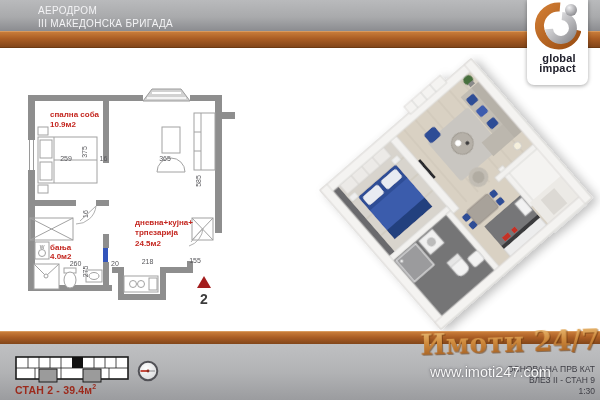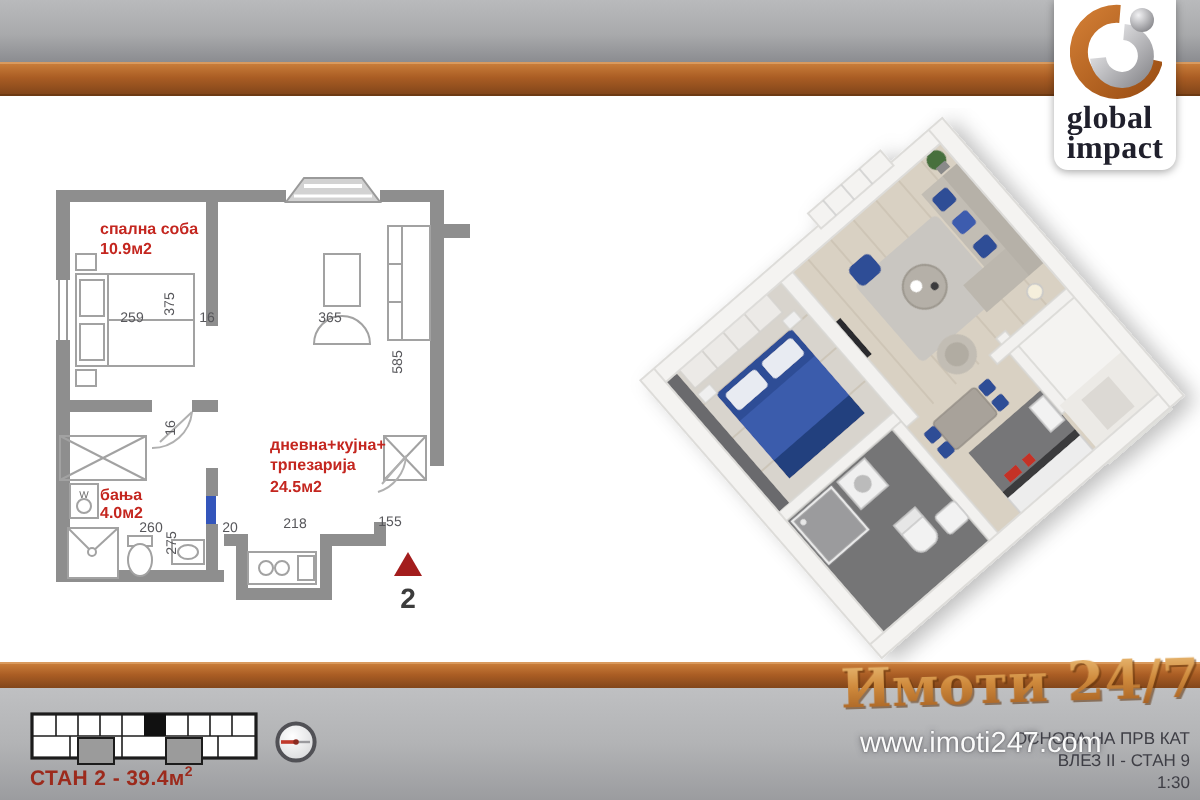--- a/index.html
+++ b/index.html
@@ -15,22 +15,22 @@
           border-top:1px solid #d99a5e;border-bottom:1px solid #6d3a13;}
   .stripe-top{top:31px;height:15px;}
   .stripe-bottom{top:331px;height:12px;}
   
   .footer{position:absolute;left:0;top:344px;width:600px;height:56px;
           background:linear-gradient(180deg,#bfc0c2 0%,#b2b3b5 50%,#9b9c9f 100%);}
   
   .logo-card{position:absolute;left:527px;top:0;width:61px;height:85px;background:#fff;
              border-radius:0 0 7px 7px;box-shadow:0 1px 4px rgba(0,0,0,.35);
              display:flex;flex-direction:column;align-items:center;z-index:5;}
-  .logo-words{margin-top:1px;text-align:left;color:#20202c;font-size:16px;
-              font-weight:bold;line-height:.92;letter-spacing:.2px;font-family:Liberation Serif, serif;}
+  .logo-words{margin-top:1px;text-align:right;color:#20202c;font-size:11px;
+              font-weight:bold;line-height:.92;letter-spacing:.2px;}
   
   .plan2d-svg{position:absolute;left:18px;top:80px;}
   .render3d-svg{position:absolute;left:278px;top:54px;}
   
   .bld-svg{position:absolute;left:15px;top:356px;}
   .compass-svg{position:absolute;left:137px;top:360px;}
   .unit-label{position:absolute;left:15px;top:383px;font-size:10.5px;font-weight:bold;
               color:#9c2a1c;letter-spacing:.2px;}
   .unit-label sup{font-size:7px;}
   
@@ -47,20 +47,22 @@
              filter:drop-shadow(1px 1px 0 rgba(92,48,8,.55));}
   svg text{font-family:"Liberation Sans",sans-serif;}
 </style>
 </head>
 <body>
 
 <div class="canvas">
 
   <div class="header">
     <div class="header-text">
+      <div>АЕРОДРОМ</div>
+      <div>III МАКЕДОНСКА БРИГАДА</div>
     </div>
   </div>
   <div class="stripe stripe-top"></div>
 
   <svg class="plan2d-svg" width="222" height="234" viewBox="0 0 222 234">
     <g fill="#8e8e8e" stroke="none">
       <rect x="10" y="15" width="115" height="6"></rect>
       <rect x="172" y="15" width="32" height="6"></rect>
       <rect x="10" y="15" width="7" height="45"></rect>
       <rect x="10" y="90" width="7" height="40"></rect>

